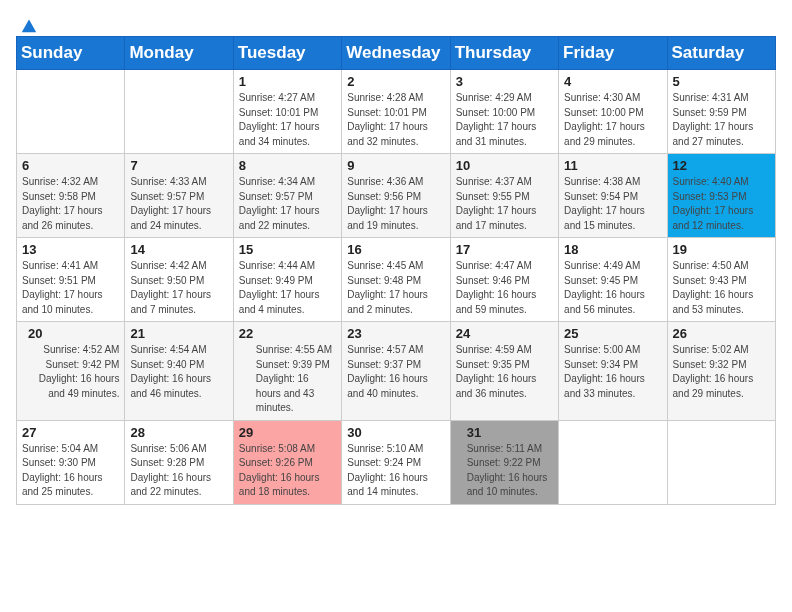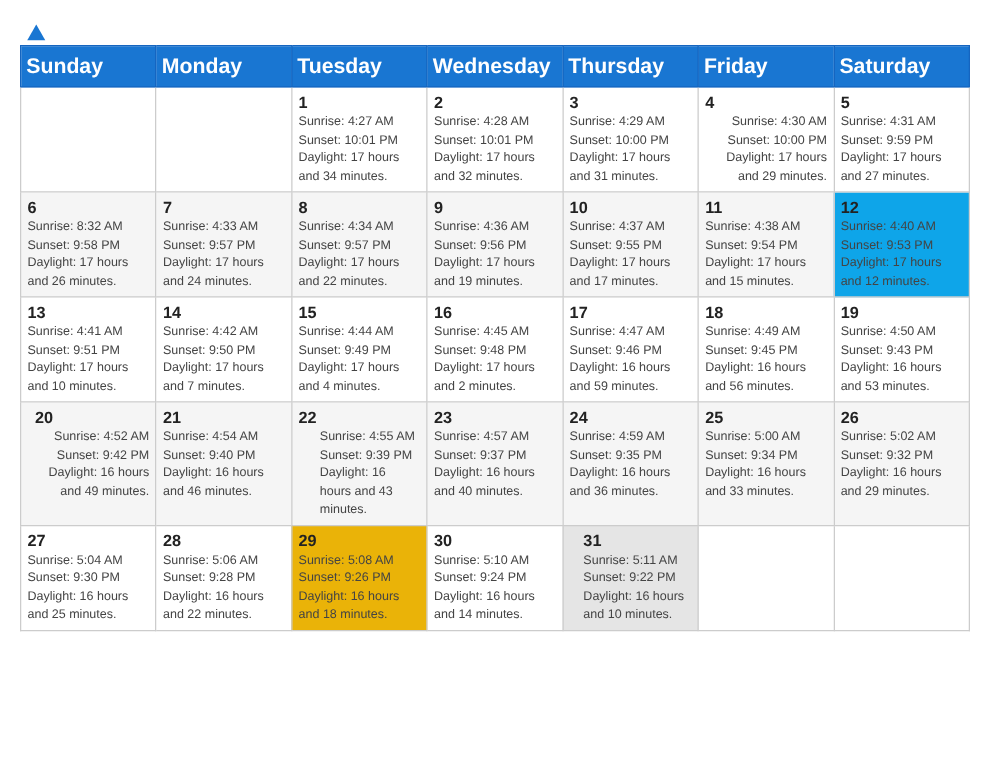--- a/index.html
+++ b/index.html
@@ -140,35 +140,35 @@
 Daylight: 17 hours and 32 minutes.</div>
         </td>
         <td style="background: rgb(255, 255, 255);">
           <span class="day-number">3</span>
           <div class="day-info" style="white-space: pre-line;">Sunrise: 4:29 AM
 Sunset: 10:00 PM
 Daylight: 17 hours and 31 minutes.</div>
         </td>
         <td style="background: rgb(255, 255, 255);">
           <span class="day-number">4</span>
-          <div class="day-info" style="white-space: pre-line; text-align: right;">Sunrise: 4:30 AM
+          <div class="day-info" style="white-space: pre-line;">Sunrise: 4:30 AM
 Sunset: 10:00 PM
 Daylight: 17 hours and 29 minutes.</div>
         </td>
         <td style="background: rgb(255, 255, 255);">
           <span class="day-number">5</span>
           <div class="day-info" style="white-space: pre-line;">Sunrise: 4:31 AM
 Sunset: 9:59 PM
 Daylight: 17 hours and 27 minutes.</div>
         </td>
       </tr>
       <tr>
         <td style="background: rgb(245, 245, 245);">
           <span class="day-number">6</span>
-          <div class="day-info" style="white-space: pre-line;">Sunrise: 8:32 AM
+          <div class="day-info" style="white-space: pre-line;">Sunrise: 4:32 AM
 Sunset: 9:58 PM
 Daylight: 17 hours and 26 minutes.</div>
         </td>
         <td style="background: rgb(245, 245, 245);">
           <span class="day-number">7</span>
           <div class="day-info" style="white-space: pre-line;">Sunrise: 4:33 AM
 Sunset: 9:57 PM
 Daylight: 17 hours and 24 minutes.</div>
         </td>
         <td style="background: rgb(245, 245, 245);">
@@ -296,33 +296,33 @@
           <div class="day-info" style="white-space: pre-line;">Sunrise: 5:04 AM
 Sunset: 9:30 PM
 Daylight: 16 hours and 25 minutes.</div>
         </td>
         <td style="background: rgb(255, 255, 255);">
           <span class="day-number">28</span>
           <div class="day-info" style="white-space: pre-line;">Sunrise: 5:06 AM
 Sunset: 9:28 PM
 Daylight: 16 hours and 22 minutes.</div>
         </td>
-        <td style="background: #eab308;">
+        <td style="background: #fca5a5;">
           <span class="day-number">29</span>
           <div class="day-info" style="white-space: pre-line;">Sunrise: 5:08 AM
 Sunset: 9:26 PM
 Daylight: 16 hours and 18 minutes.</div>
         </td>
         <td style="background: rgb(255, 255, 255);">
           <span class="day-number">30</span>
           <div class="day-info" style="white-space: pre-line;">Sunrise: 5:10 AM
 Sunset: 9:24 PM
 Daylight: 16 hours and 14 minutes.</div>
         </td>
-        <td style="background: #e5e5e5; padding-left: 16px;">
+        <td style="background: #a3a3a3; padding-left: 16px;">
           <span class="day-number">31</span>
           <div class="day-info" style="white-space: pre-line;">Sunrise: 5:11 AM
 Sunset: 9:22 PM
 Daylight: 16 hours and 10 minutes.</div>
         </td>
         <td class="empty-cell"></td>
         <td class="empty-cell"></td>
       </tr>
     </tbody>
 </table>

